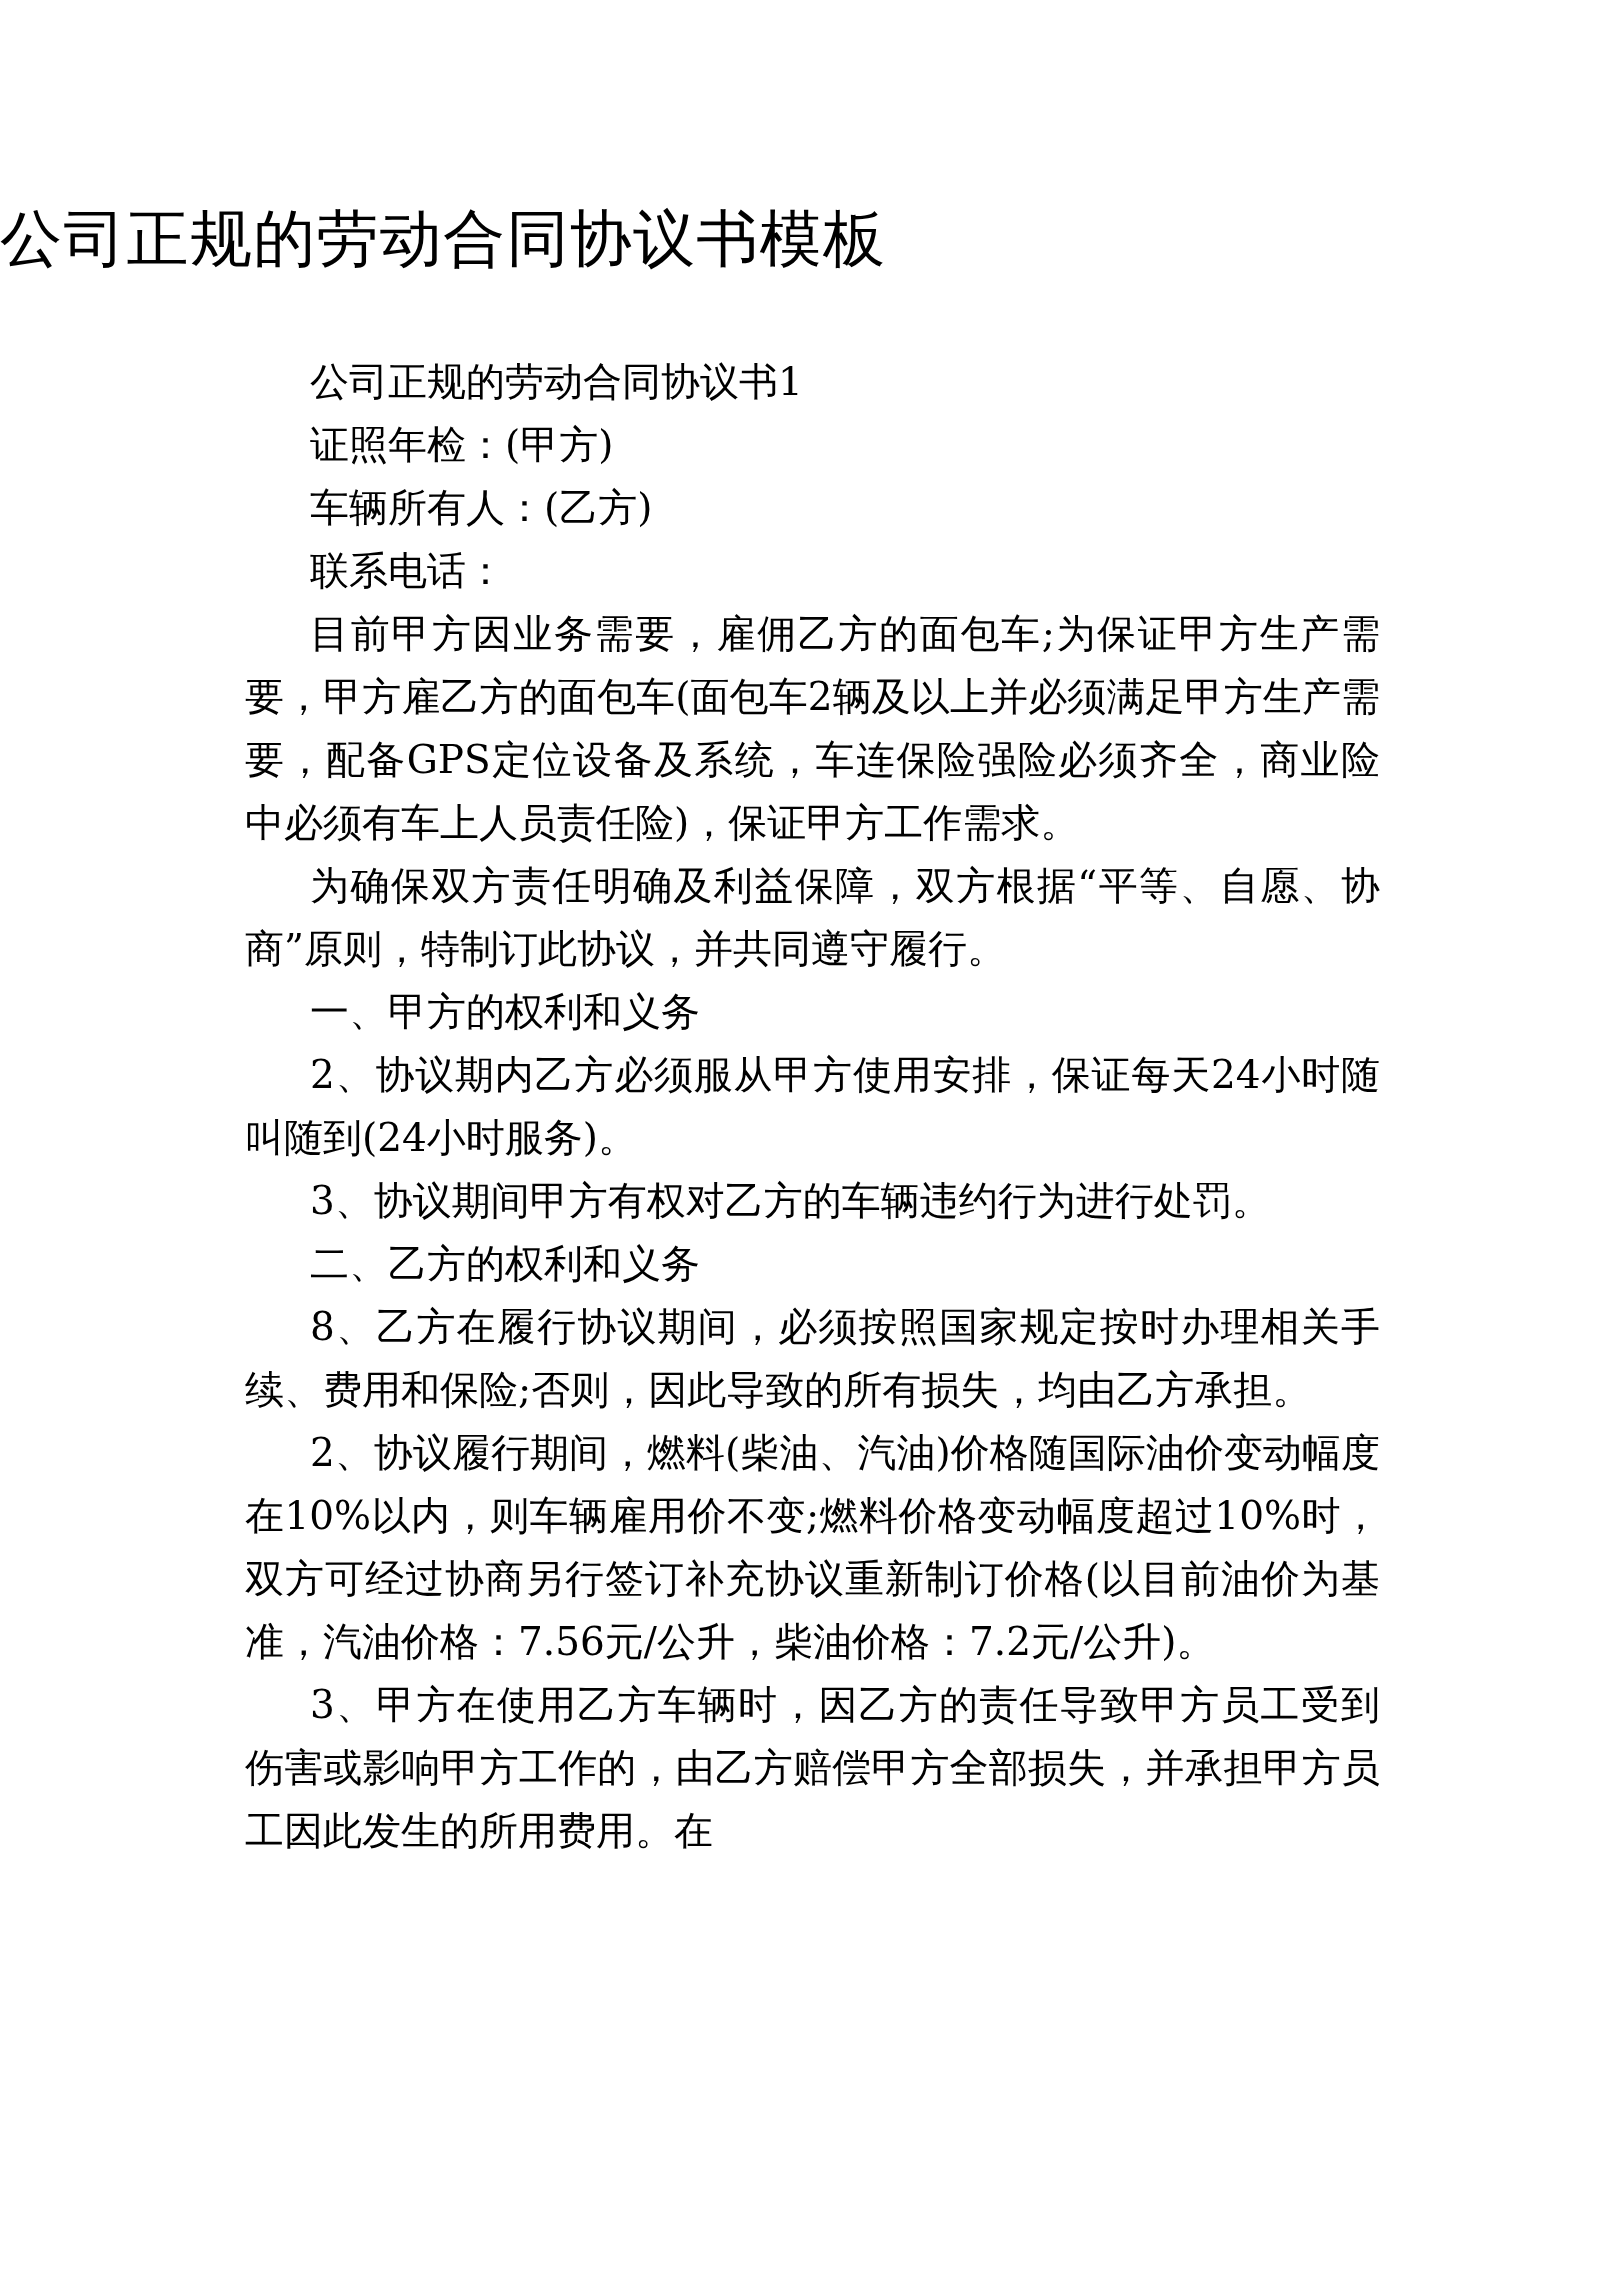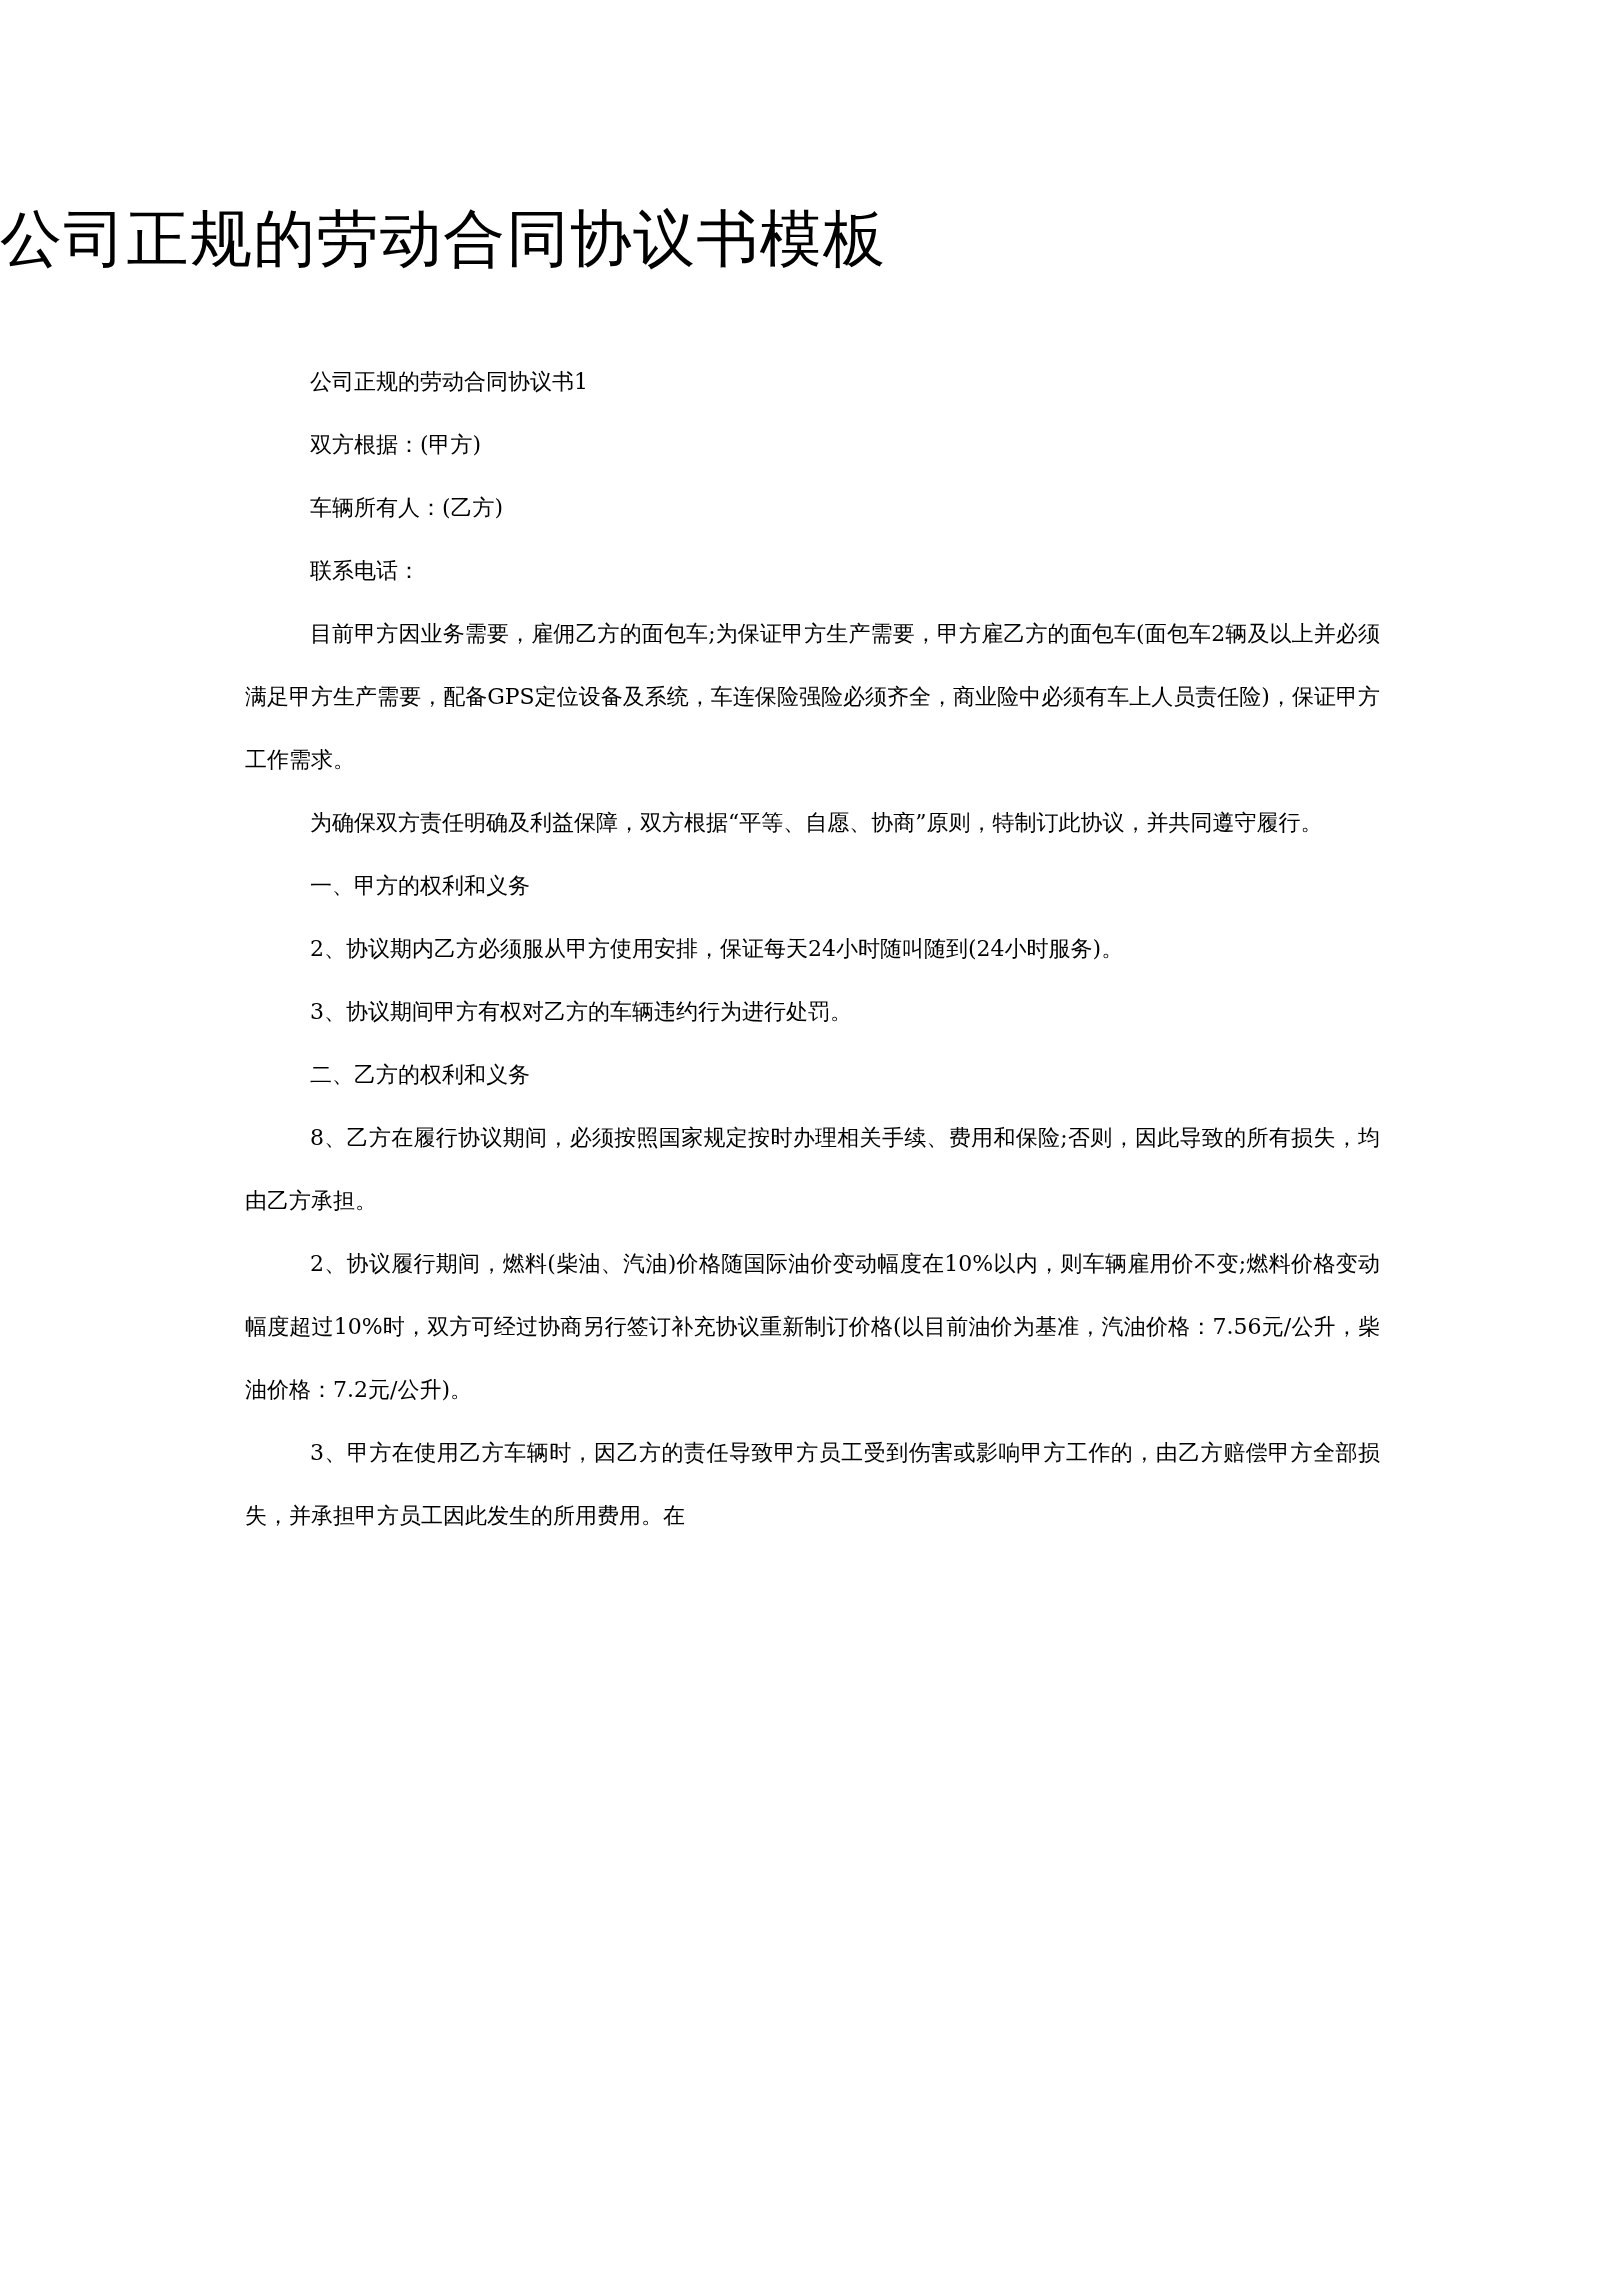--- a/index.html
+++ b/index.html
@@ -9,33 +9,33 @@
       background: #ffffff; color: #000000;
       font-family: "DejaVu Serif", "Liberation Serif", serif;
     }
     .title {
       position: absolute; left: 0; top: 196px; width: 1623px;
       text-align: left; font-size: 62px; line-height: 85px;
       letter-spacing: 1.3px; margin: 0; font-weight: normal;
     }
     .body {
       position: absolute; left: 245px; top: 350px; width: 1135px;
-      font-size: 22px; line-height: 63px;
+      font-size: 39px; line-height: 63px;
       text-align: justify; text-justify: inter-character;
     }
     .body p { margin: 0; text-indent: 65px; word-break: break-all; }
   </style>
 </head>
 <body>
 
 <div class="page">
   <h1 class="title">公司正规的劳动合同协议书模板</h1>
   <div class="body">
     <p>公司正规的劳动合同协议书1</p>
-    <p>双方根据：(甲方)</p>
+    <p>证照年检：(甲方)</p>
     <p>车辆所有人：(乙方)</p>
     <p>联系电话：</p>
     <p>目前甲方因业务需要，雇佣乙方的面包车;为保证甲方生产需要，甲方雇乙方的面包车(面包车2辆及以上并必须满足甲方生产需要，配备GPS定位设备及系统，车连保险强险必须齐全，商业险中必须有车上人员责任险)，保证甲方工作需求。</p>
     <p>为确保双方责任明确及利益保障，双方根据“平等、自愿、协商”原则，特制订此协议，并共同遵守履行。</p>
     <p>一、甲方的权利和义务</p>
     <p>2、协议期内乙方必须服从甲方使用安排，保证每天24小时随叫随到(24小时服务)。</p>
     <p>3、协议期间甲方有权对乙方的车辆违约行为进行处罚。</p>
     <p>二、乙方的权利和义务</p>
     <p>8、乙方在履行协议期间，必须按照国家规定按时办理相关手续、费用和保险;否则，因此导致的所有损失，均由乙方承担。</p>
     <p>2、协议履行期间，燃料(柴油、汽油)价格随国际油价变动幅度在10%以内，则车辆雇用价不变;燃料价格变动幅度超过10%时，双方可经过协商另行签订补充协议重新制订价格(以目前油价为基准，汽油价格：7.56元/公升，柴油价格：7.2元/公升)。</p>

